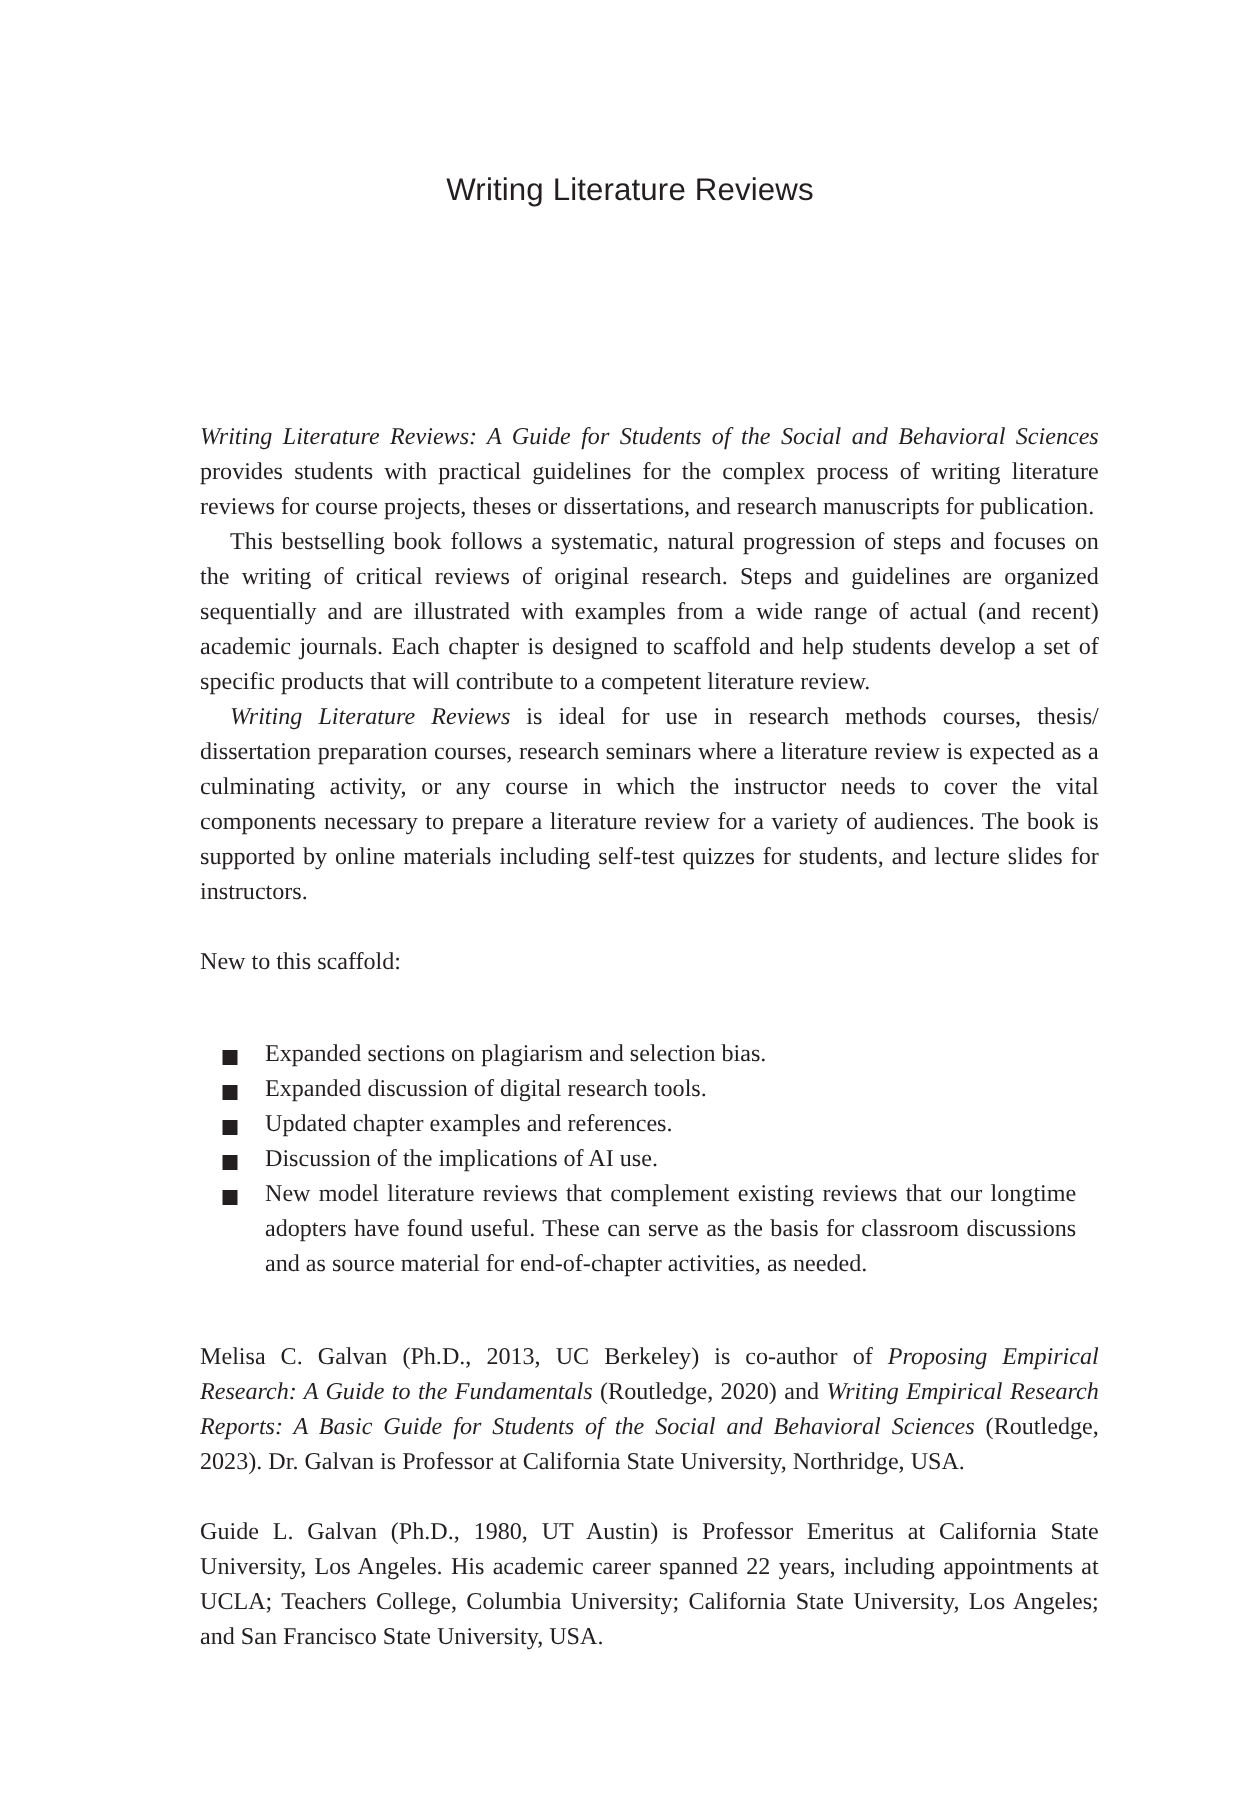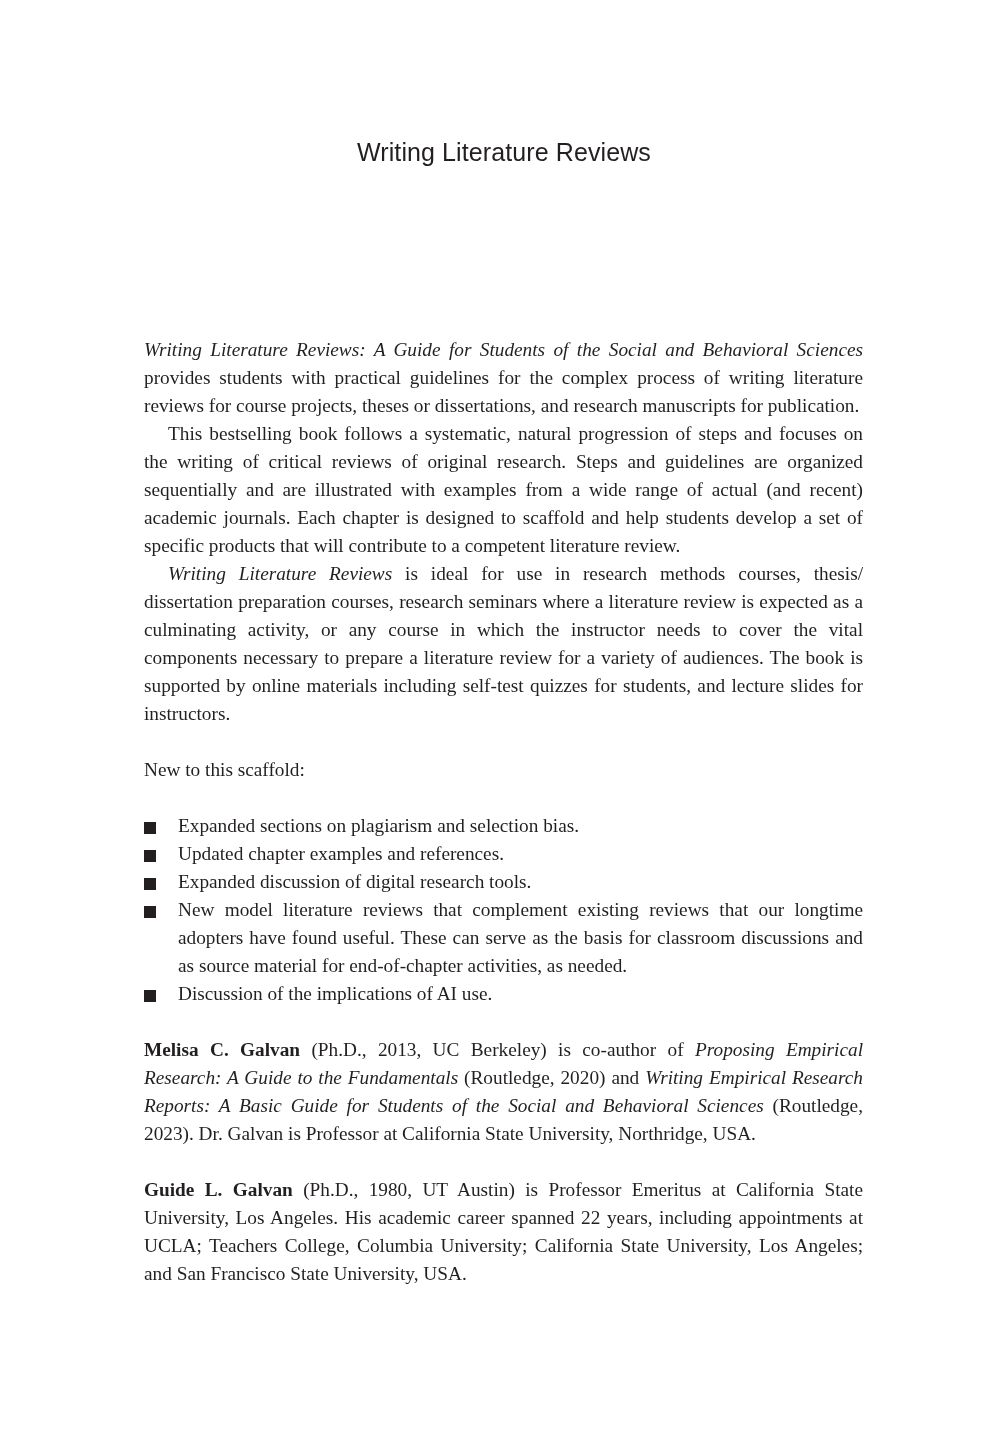--- a/index.html
+++ b/index.html
@@ -5,56 +5,56 @@
   html, body { margin: 0; padding: 0; background: #ffffff; }
   body { width: 1008px; height: 1440px; position: relative; overflow: hidden; color: #231f20; }
   .page-title {
     position: absolute; left: 0; right: 0; top: 138px;
     text-align: center;
     font-family: "Liberation Sans", sans-serif;
     font-size: 25px; font-weight: normal; letter-spacing: 0.1px;
     margin: 0;
   }
   .content {
-    position: absolute; left: 144px; width: 719px; top: 336px;
+    position: absolute; left: 160px; width: 719px; top: 336px;
     font-family: "Liberation Serif", serif;
     font-size: 19.3px; line-height: 28px;
   }
   .content p { margin: 0; text-align: justify; }
   .indent { text-indent: 24px; }
   .gap { height: 28px; }
-  .bullets { list-style: none; margin: 0; padding: 0; }
+  .bullets { list-style: none; margin: 18px; padding: 0; }
   .bullets li { position: relative; padding-left: 34px; text-align: justify; }
   .bullet-icon {
     position: absolute; left: 0; top: 10px;
     width: 12px; height: 12px; background: #231f20; display: inline-block;
   }
-  b { font-weight: bold; }
+  b { font-weight: normal; }
   i { font-style: italic; }
 </style>
 </head>
 <body>
 
 <h1 class="page-title">Writing Literature Reviews</h1>
 
 <div class="content">
   <p><i>Writing Literature Reviews: A Guide for Students of the Social and Behavioral Sciences</i><span> provides students with practical guidelines for the complex process of writing literature reviews for course projects, theses or dissertations, and research manuscripts for publication.</span></p>
   <p class="indent">This bestselling book follows a systematic, natural progression of steps and focuses on the writing of critical reviews of original research. Steps and guidelines are organized sequentially and are illustrated with examples from a wide range of actual (and recent) academic journals. Each chapter is designed to scaffold and help students develop a set of specific products that will contribute to a competent literature review.</p>
   <p class="indent"><i>Writing Literature Reviews</i><span> is ideal for use in research methods courses, thesis/ dissertation preparation courses, research seminars where a literature review is expected as a culminating activity, or any course in which the instructor needs to cover the vital components necessary to prepare a literature review for a variety of audiences. The book is supported by online materials including self-test quizzes for students, and lecture slides for instructors.</span></p>
 
   <div class="gap"></div>
   <p>New to this scaffold:</p>
   <div class="gap"></div>
 
   <ul class="bullets">
     <li><span class="bullet-icon"></span><span>Expanded sections on plagiarism and selection bias.</span></li>
+    <li><span class="bullet-icon"></span><span>Expanded discussion of digital research tools.</span></li>
     <li><span class="bullet-icon"></span><span>Updated chapter examples and references.</span></li>
-    <li><span class="bullet-icon"></span><span>Expanded discussion of digital research tools.</span></li>
+    <li><span class="bullet-icon"></span><span>Discussion of the implications of AI use.</span></li>
     <li><span class="bullet-icon"></span><span>New model literature reviews that complement existing reviews that our longtime adopters have found useful. These can serve as the basis for classroom discussions and as source material for end-of-chapter activities, as needed.</span></li>
-    <li><span class="bullet-icon"></span><span>Discussion of the implications of AI use.</span></li>
   </ul>
 
   <div class="gap"></div>
   <p><b>Melisa C. Galvan</b><span> (Ph.D., 2013, UC Berkeley) is co-author of </span><i>Proposing Empirical Research: A Guide to the Fundamentals</i><span> (Routledge, 2020) and </span><i>Writing Empirical Research Reports: A Basic Guide for Students of the Social and Behavioral Sciences</i><span> (Routledge, 2023). Dr. Galvan is Professor at California State University, Northridge, USA.</span></p>
 
   <div class="gap"></div>
   <p><b>Guide L. Galvan</b><span> (Ph.D., 1980, UT Austin) is Professor Emeritus at California State University, Los Angeles. His academic career spanned 22 years, including appointments at UCLA; Teachers College, Columbia University; California State University, Los Angeles; and San Francisco State University, USA.</span></p>
 </div>
 
 </body></html>

